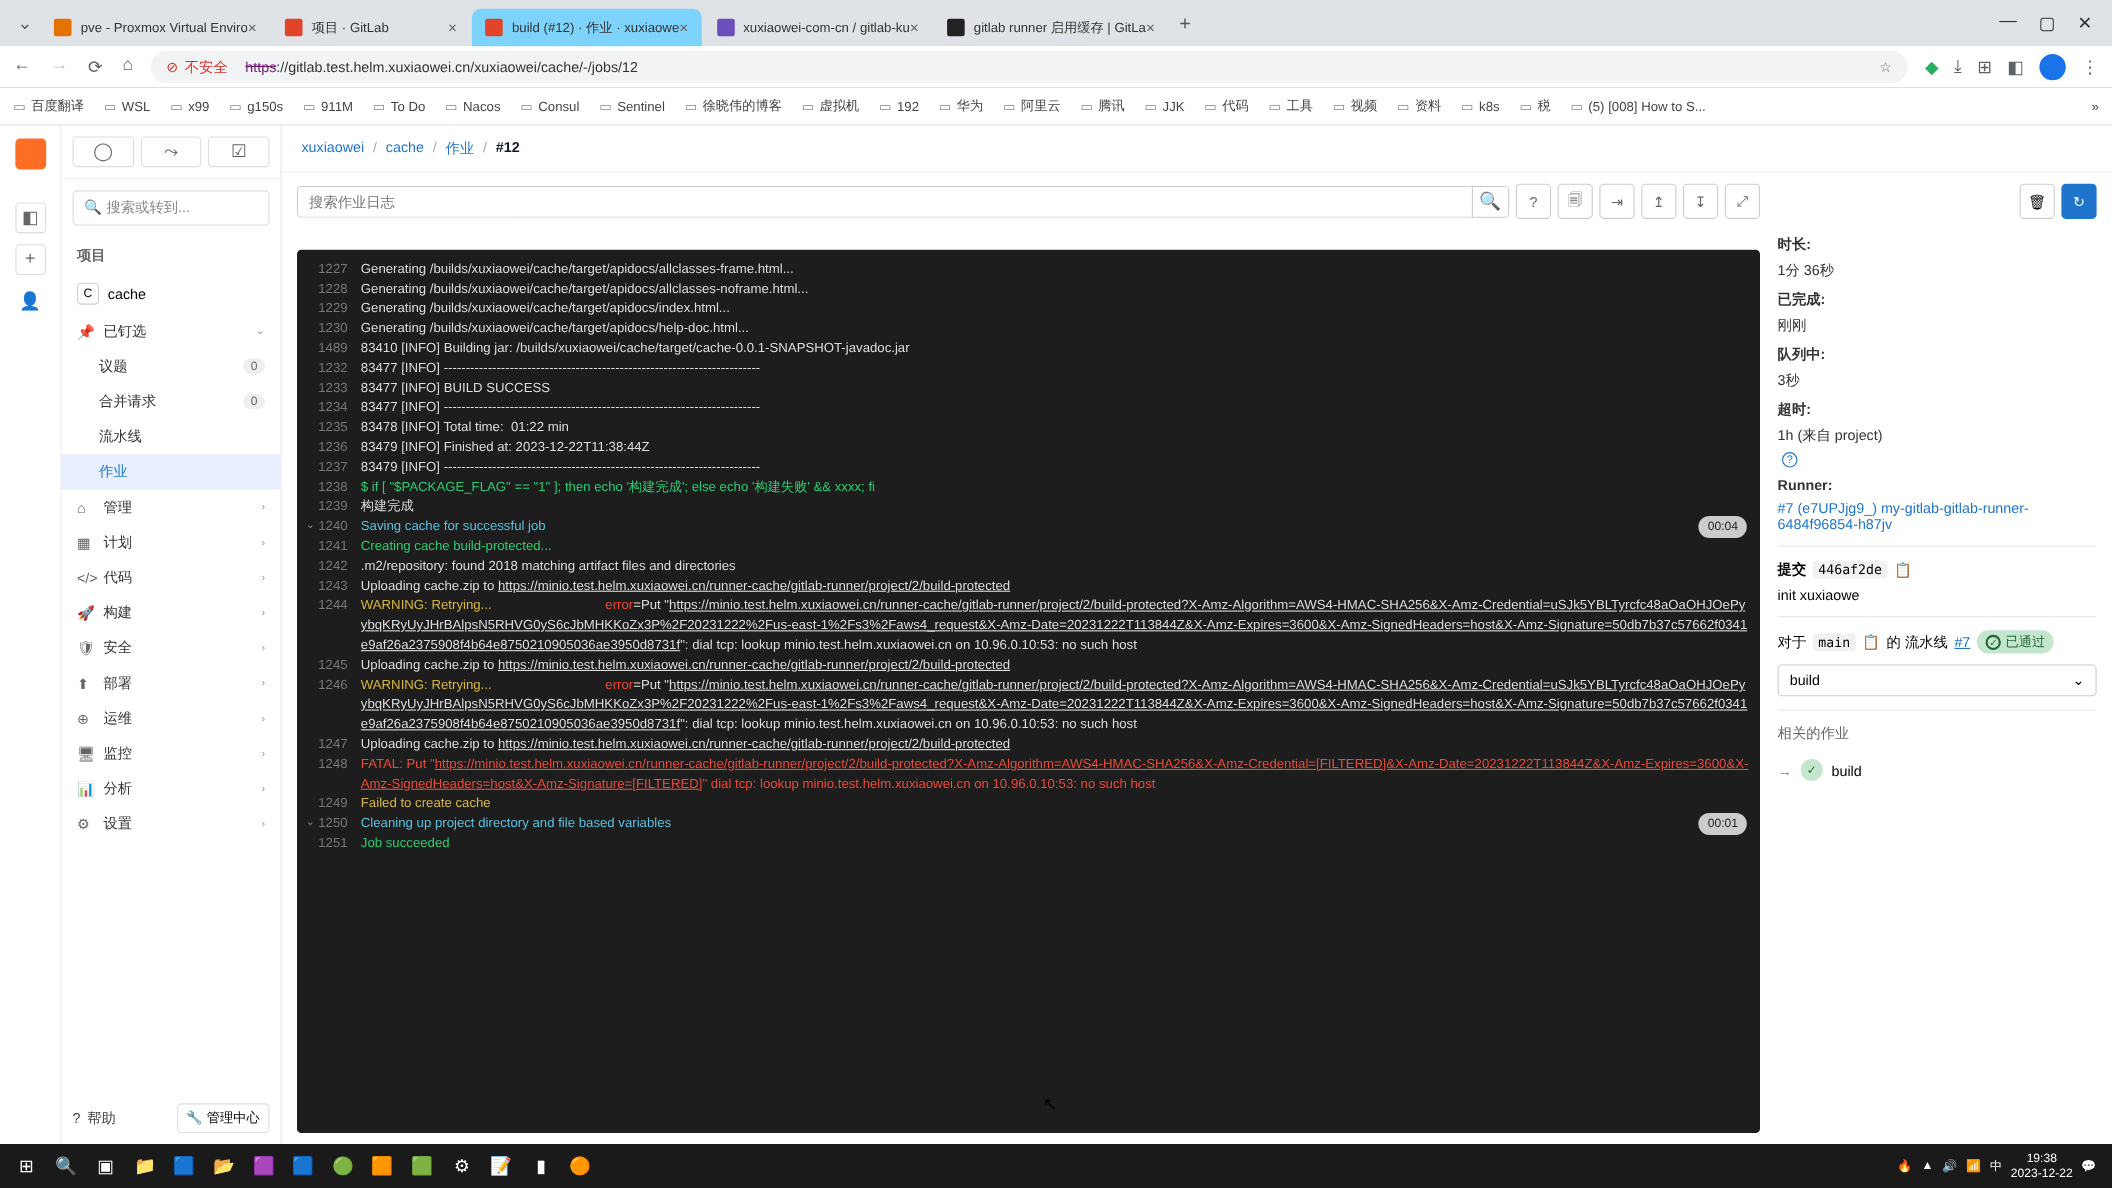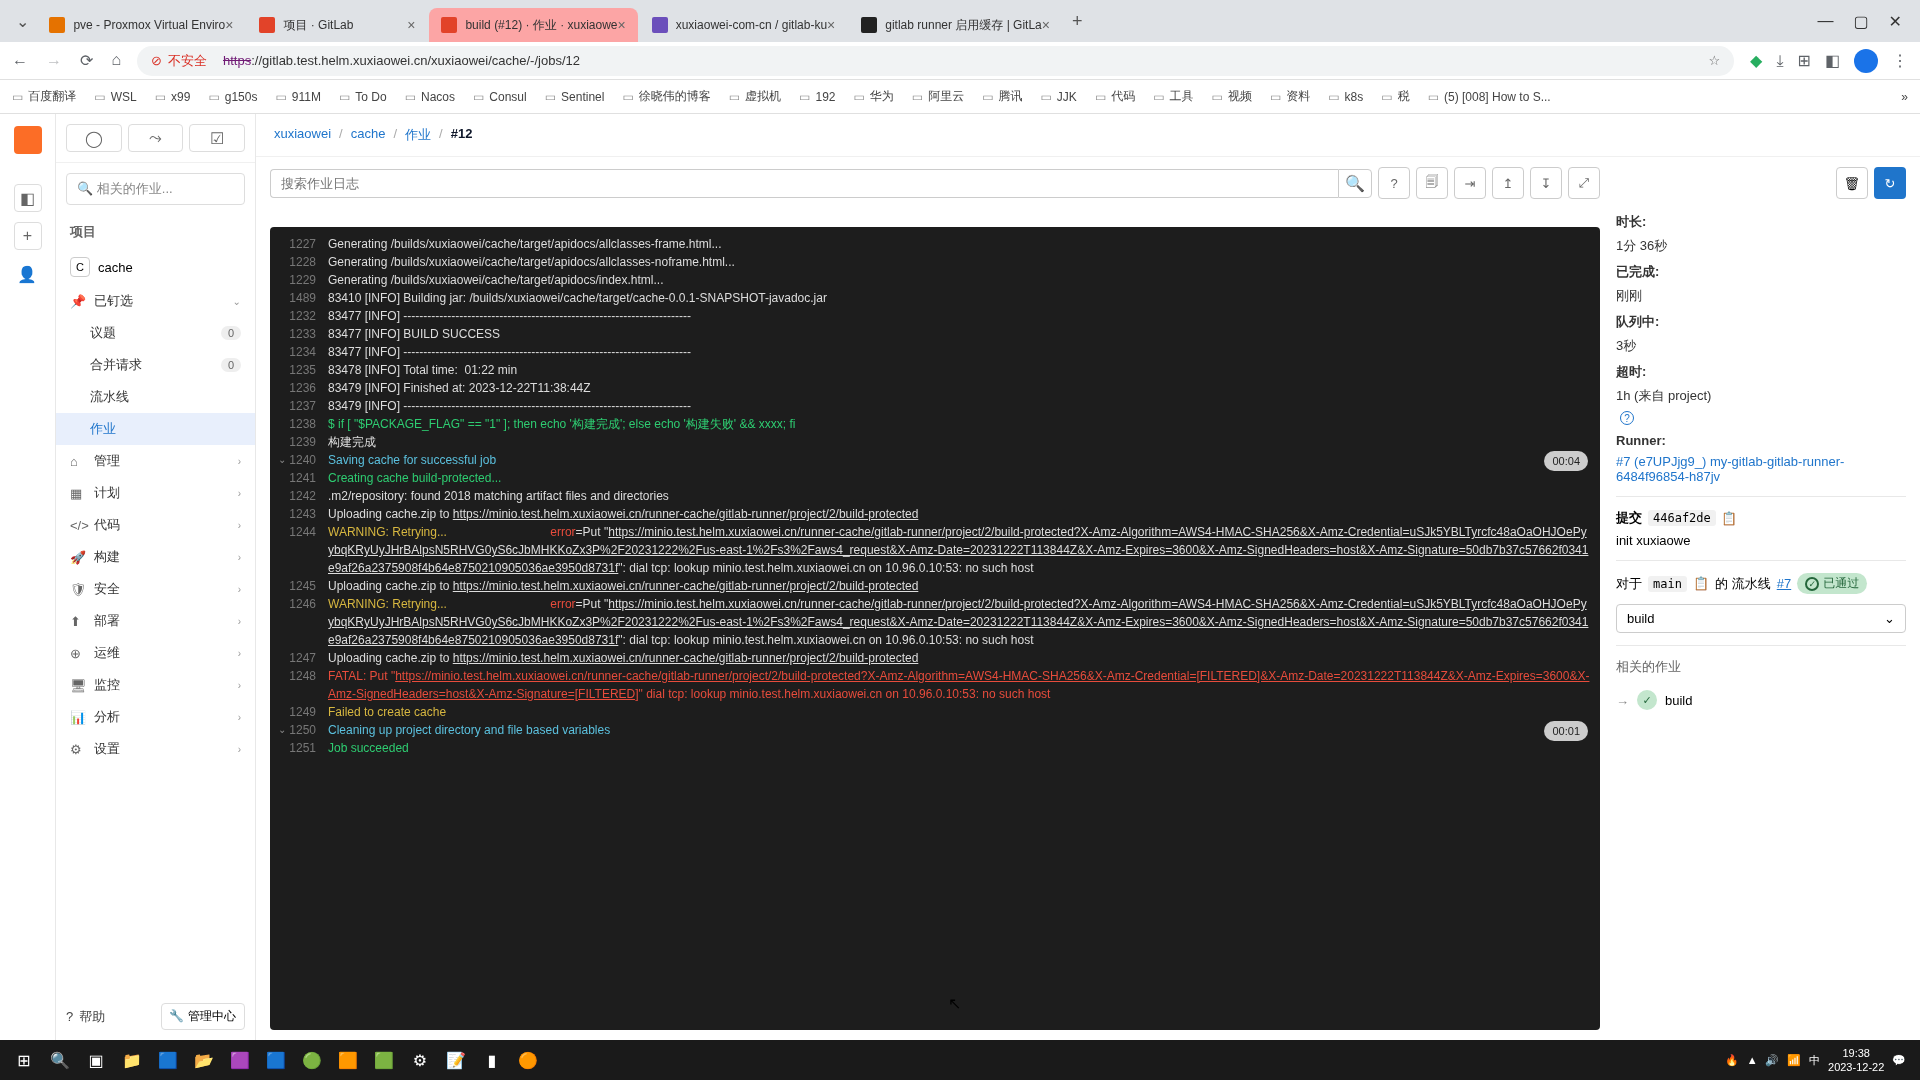--- a/index.html
+++ b/index.html
@@ -1,20 +1,20 @@
 <!DOCTYPE html>
 <html><head>
 <meta charset="utf-8">
 <style>
 * { margin: 0; padding: 0; box-sizing: border-box; font-family: -apple-system, BlinkMacSystemFont, "Segoe UI", sans-serif; }
 body { width: 1920px; height: 1080px; overflow: hidden; background: #fff; }
 
 
 .browser-top { background: #dfe2e6; height: 42px; display: flex; align-items: center; padding: 0 8px; }
-.tab { background: #fca5a5; border-radius: 8px 8px 0 0; height: 34px; margin-top: 8px; display: flex; align-items: center; padding: 0 12px; font-size: 12px; color: #333; max-width: 240px; min-width: 180px; margin-right: 2px; position: relative; }
+.tab { background: #7dd3fc; border-radius: 8px 8px 0 0; height: 34px; margin-top: 8px; display: flex; align-items: center; padding: 0 12px; font-size: 12px; color: #333; max-width: 240px; min-width: 180px; margin-right: 2px; position: relative; }
 .tab.inactive { background: transparent; }
 .tab-icon { width: 16px; height: 16px; margin-right: 8px; border-radius: 2px; }
 .tab-close { margin-left: auto; font-size: 14px; color: #666; cursor: pointer; }
 .tab-text { white-space: nowrap; overflow: hidden; text-overflow: ellipsis; flex: 1; }
 .new-tab { padding: 0 8px; font-size: 18px; color: #555; }
 .win-controls { margin-left: auto; display: flex; gap: 20px; padding-right: 10px; color: #333; }
 
 .addr-bar { height: 38px; display: flex; align-items: center; padding: 0 12px; gap: 16px; background: #fff; border-bottom: 1px solid #e0e0e0; }
 .addr-icons { display: flex; gap: 18px; color: #5f6368; font-size: 16px; }
 .url-box { flex: 1; background: #f1f3f4; border-radius: 20px; height: 30px; display: flex; align-items: center; padding: 0 14px; font-size: 13px; color: #666; }
@@ -276,21 +276,21 @@
   </div>
 
   <div class="gl-sidebar">
     <div class="gl-sb-top">
       <div class="gl-sb-btn">◯</div>
       <div class="gl-sb-btn">⤳</div>
       <div class="gl-sb-btn">☑</div>
     </div>
     <div class="gl-search">
       <span>🔍</span>
-      <span>相关的作业...</span>
+      <span>搜索或转到...</span>
     </div>
     <div class="gl-section-label">项目</div>
     <div class="gl-project-item">
       <div class="proj-letter">C</div>
       <span>cache</span>
     </div>
     <div class="gl-nav-item">
       <span class="gl-nav-icon">📌</span>
       <span>已钉选</span>
       <span class="chevron">⌄</span>
@@ -399,20 +399,24 @@
               <span class="log-num">1227</span>
               <span class="log-txt"><span class="">Generating /builds/xuxiaowei/cache/target/apidocs/allclasses-frame.html...</span></span>
             </div>
             <div class="log-line log-section">
               <span class="log-num">1228</span>
               <span class="log-txt"><span class="">Generating /builds/xuxiaowei/cache/target/apidocs/allclasses-noframe.html...</span></span>
             </div>
             <div class="log-line log-section">
               <span class="log-num">1229</span>
               <span class="log-txt"><span class="">Generating /builds/xuxiaowei/cache/target/apidocs/index.html...</span></span>
+            </div>
+            <div class="log-line log-section">
+              <span class="log-num">1230</span>
+              <span class="log-txt"><span class="">Generating /builds/xuxiaowei/cache/target/apidocs/help-doc.html...</span></span>
             </div>
             <div class="log-line log-section">
               <span class="log-num">1489</span>
               <span class="log-txt"><span class="">83410 [INFO] Building jar: /builds/xuxiaowei/cache/target/cache-0.0.1-SNAPSHOT-javadoc.jar</span></span>
             </div>
             <div class="log-line log-section">
               <span class="log-num">1232</span>
               <span class="log-txt"><span class="">83477 [INFO] ------------------------------------------------------------------------</span></span>
             </div>
             <div class="log-line log-section">

